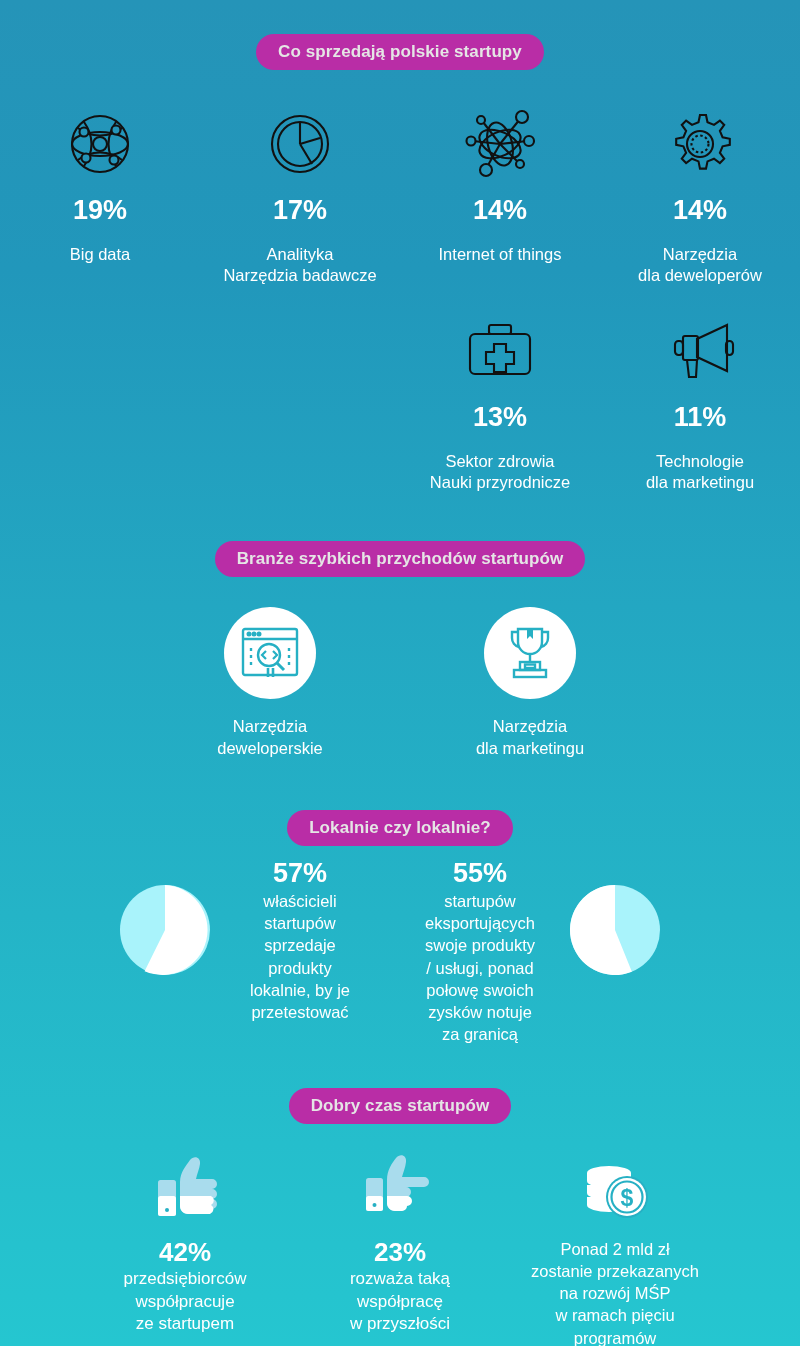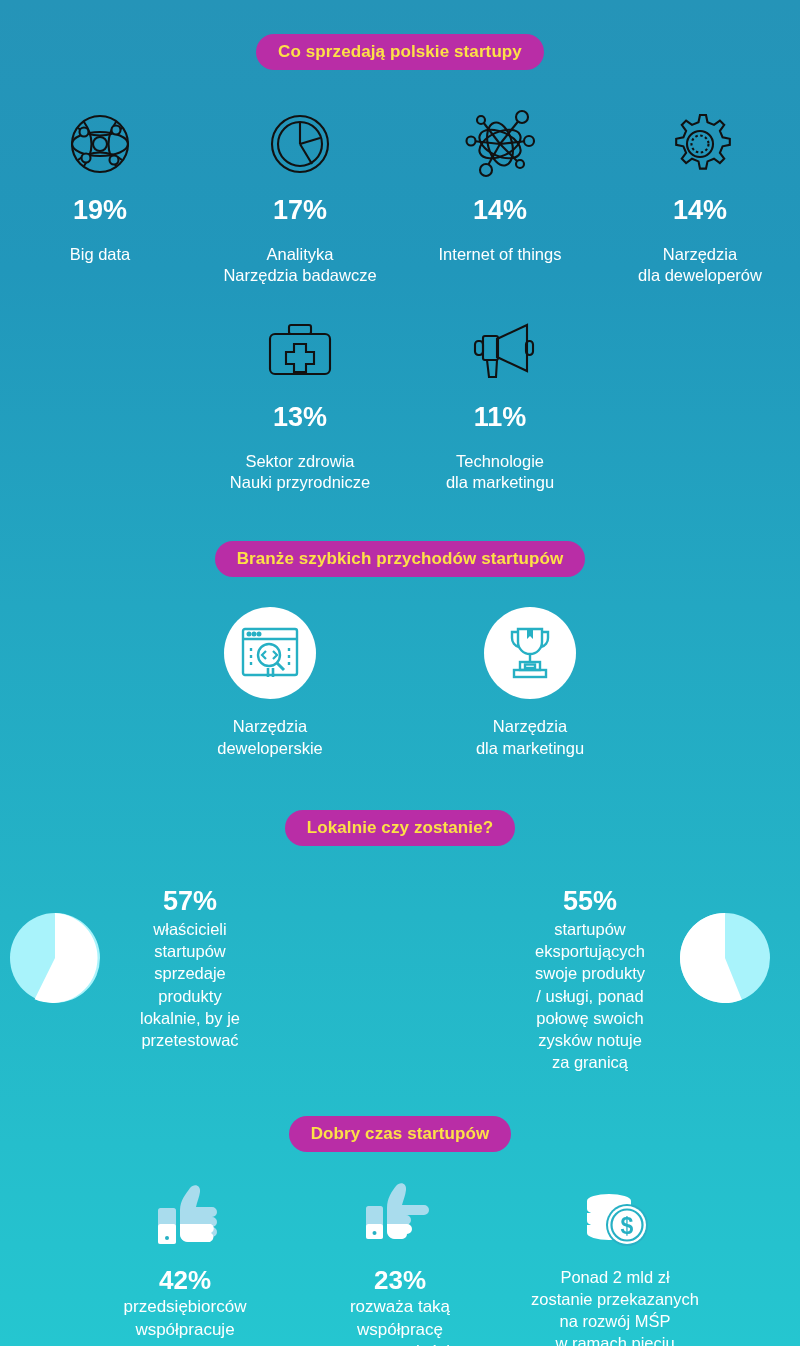--- a/index.html
+++ b/index.html
@@ -22,39 +22,39 @@
   }
 
   
   .badge-wrap {
     display: flex;
     justify-content: center;
     width: 100%;
   }
   .badge {
     background: #b92da6;
-    color: #fde047;
+    color: #e5e5e5;
     font-weight: bold;
     font-size: 17px;
     letter-spacing: .1px;
     padding: 9px 22px 10px 22px;
     border-radius: 22px;
     white-space: nowrap;
     line-height: 1;
   }
 
   
   .sec1 { padding-top: 34px; }
   .cat-row {
     display: flex;
     justify-content: center;
     width: 100%;
   }
   .cat-row.row1 { margin-top: 28px; }
-  .cat-row.row2 { margin-top: 18px; }
+  .cat-row.row2 { margin-top: 18px; justify-content: flex-end; }
   .cat {
     width: 200px;
     text-align: center;
     padding: 0 4px;
   }
   .cat .iconbox {
     height: 92px;
     display: flex;
     align-items: center;
     justify-content: center;
@@ -97,22 +97,22 @@
     margin-top: 16px;
     font-size: 16.5px;
     line-height: 1.35;
     white-space: pre-line;
   }
 
   
   .sec3 { margin-top: 50px; }
   .pie-row {
     display: flex;
-    justify-content: space-between;
-    margin-top: 40px;
+    justify-content: center;
+    margin-top: 12px;
   }
   .pie-unit {
     display: flex;
     align-items: flex-start;
     width: 290px;
   }
   .pie-unit.left { justify-content: flex-start; }
   .pie-unit.right { justify-content: flex-start; }
   .pie-txt {
     width: 160px;
@@ -340,21 +340,21 @@
         </div>
         <div class="lbl">Narzędzia
 dla marketingu</div>
       </div>
 
     </div>
   </div>
 
   <div class="sec3">
     <div class="badge-wrap">
-      <div class="badge">Lokalnie czy zostanie?</div>
+      <div class="badge">Lokalnie czy lokalnie?</div>
     </div>
 
     <div class="pie-row">
 
       <div class="pie-unit left">
         <div class="pie-graphic">
           <svg width="100" height="100" viewBox="0 0 100 100">
             <circle cx="50" cy="50" r="45" fill="#a9f3fb"></circle>
             <path d="M50 50 L50 5 A45 45 0 1 1 29.6 91.2 Z" fill="#ffffff"></path>
           </svg>

